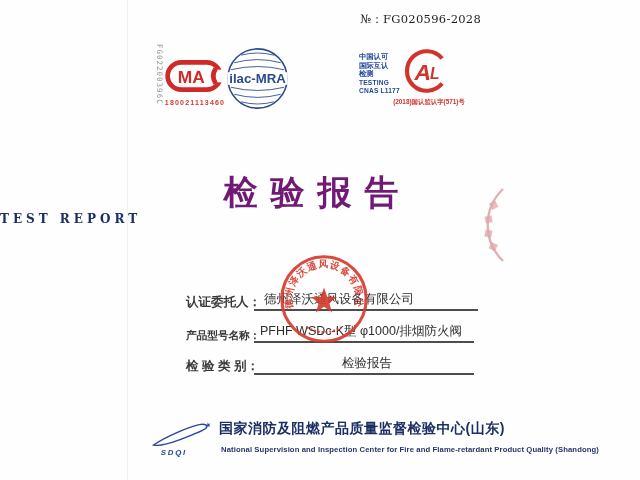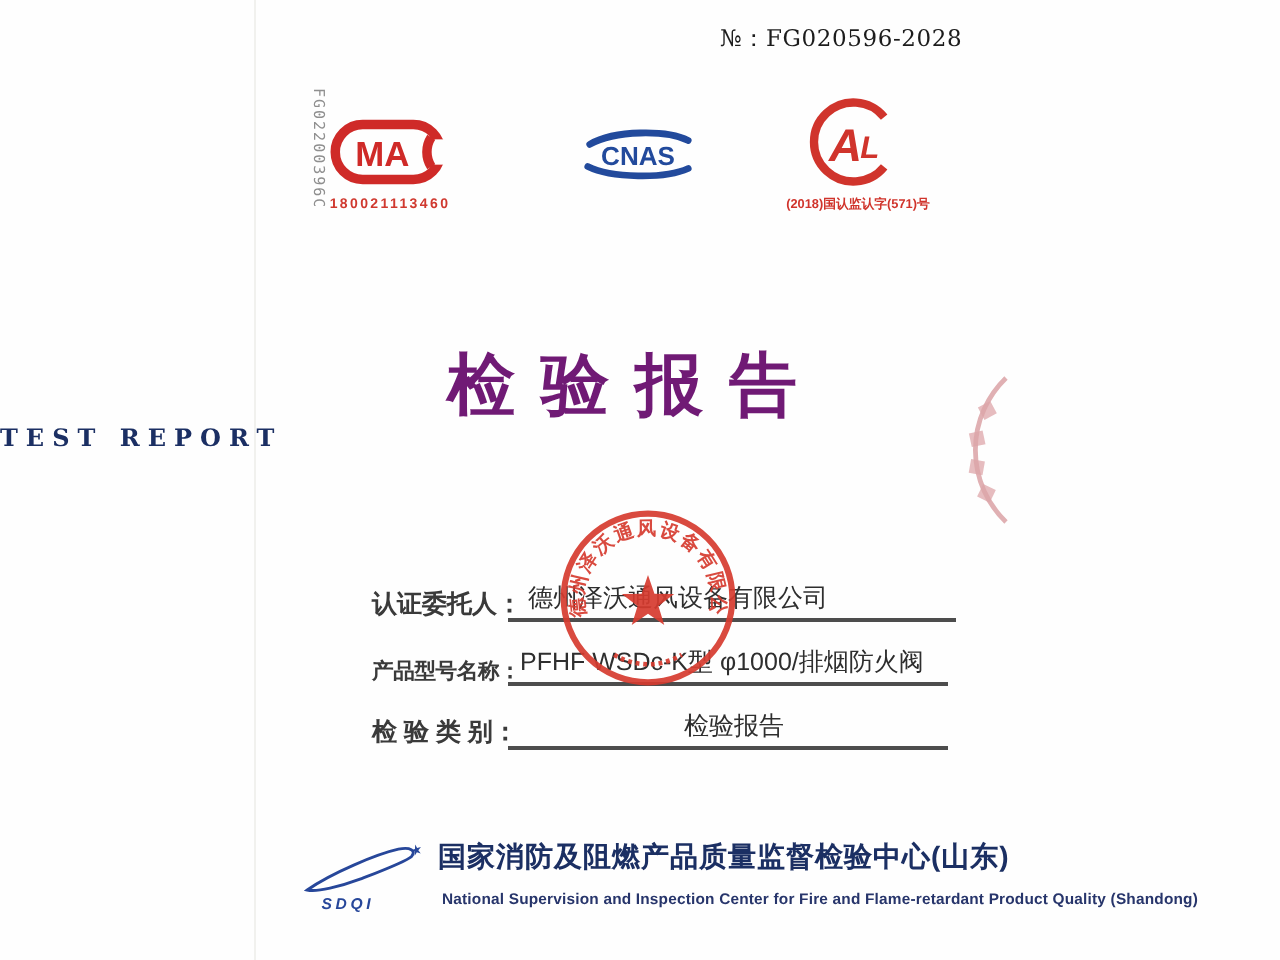--- a/index.html
+++ b/index.html
@@ -63,29 +63,42 @@
   <div class="abs cma">
     <svg width="58" height="38" viewBox="0 0 110 64">
       <rect x="5" y="6" width="100" height="52" rx="26" fill="none" stroke="#cf2a28" stroke-width="9"></rect>
       <rect x="92" y="20" width="18" height="24" fill="#fefefe"></rect>
       <path d="M 96 18 A 26 26 0 0 0 96 46" fill="none" stroke="#cf2a28" stroke-width="9"></path>
       <text x="24" y="45" font-size="33" font-weight="bold" fill="#cf2a28" font-family="Liberation Sans, sans-serif">MA</text>
     </svg>
   </div>
   <div class="abs cma-num">180021113460</div>
 
-
-  <div class="abs cnas">
-    <svg width="56" height="40" viewBox="0 0 116 54">
-      <path d="M 8 17 C 34 2, 88 2, 110 13" fill="none" stroke="#224a9c" stroke-width="7" stroke-linecap="round"></path>
-      <path d="M 6 40 C 30 52, 86 53, 110 42" fill="none" stroke="#224a9c" stroke-width="7" stroke-linecap="round"></path>
-      <text x="58" y="38" text-anchor="middle" font-size="27" font-weight="bold" fill="#224a9c" font-family="Liberation Sans, sans-serif">CNAS</text>
+  <div class="abs ilac">
+    <svg width="63" height="63" viewBox="0 0 100 100">
+      <circle cx="50" cy="50" r="47" fill="#fff" stroke="#2a4b8f" stroke-width="2.5"></circle>
+      <path d="M 8 36 Q 50 26 92 36" fill="none" stroke="#2a4b8f" stroke-width="1.4"></path>
+      <path d="M 13 25 Q 50 15 87 25" fill="none" stroke="#2a4b8f" stroke-width="1.4"></path>
+      <path d="M 24 13 Q 50 6 76 13" fill="none" stroke="#2a4b8f" stroke-width="1.4"></path>
+      <path d="M 8 64 Q 50 74 92 64" fill="none" stroke="#2a4b8f" stroke-width="1.4"></path>
+      <path d="M 13 75 Q 50 85 87 75" fill="none" stroke="#2a4b8f" stroke-width="1.4"></path>
+      <path d="M 24 87 Q 50 94 76 87" fill="none" stroke="#2a4b8f" stroke-width="1.4"></path>
+      <rect x="2" y="40" width="96" height="20" fill="#fff"></rect>
+      <text x="50" y="57" text-anchor="middle" font-size="21" font-weight="bold" fill="#2a4b8f" font-family="Liberation Sans, sans-serif">ilac-MRA</text>
     </svg>
   </div>
 
+
+  <div class="abs acc-text">
+    <div>中国认可</div>
+    <div>国际互认</div>
+    <div>检测</div>
+    <div class="en">TESTING</div>
+    <div class="en">CNAS L1177</div>
+  </div>
 
   <div class="abs cal">
     <svg width="52" height="52" viewBox="0 0 100 100">
       <path d="M 79 26 A 38 38 0 1 0 79 74" fill="none" stroke="#d0342c" stroke-width="8"></path>
       <text x="26" y="68" font-size="44" font-weight="bold" font-style="italic" fill="#d0342c" font-family="Liberation Sans, sans-serif">A</text>
       <text x="56" y="65" font-size="30" font-weight="bold" font-style="italic" fill="#d0342c" font-family="Liberation Sans, sans-serif">L</text>
     </svg>
   </div>
   <div class="abs cal-caption">(2018)国认监认字(571)号</div>
 

